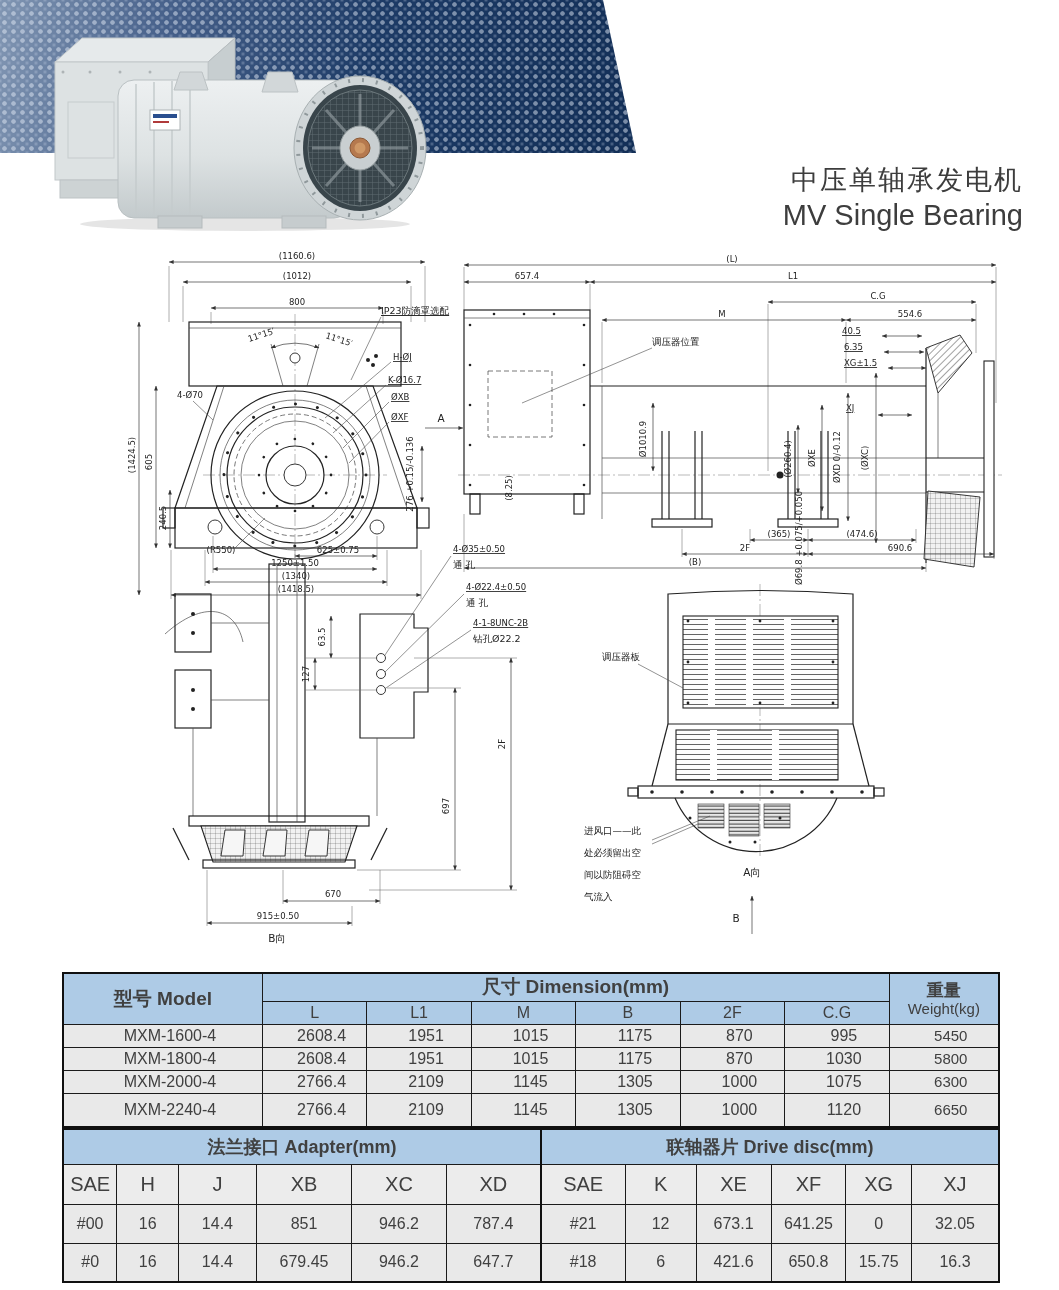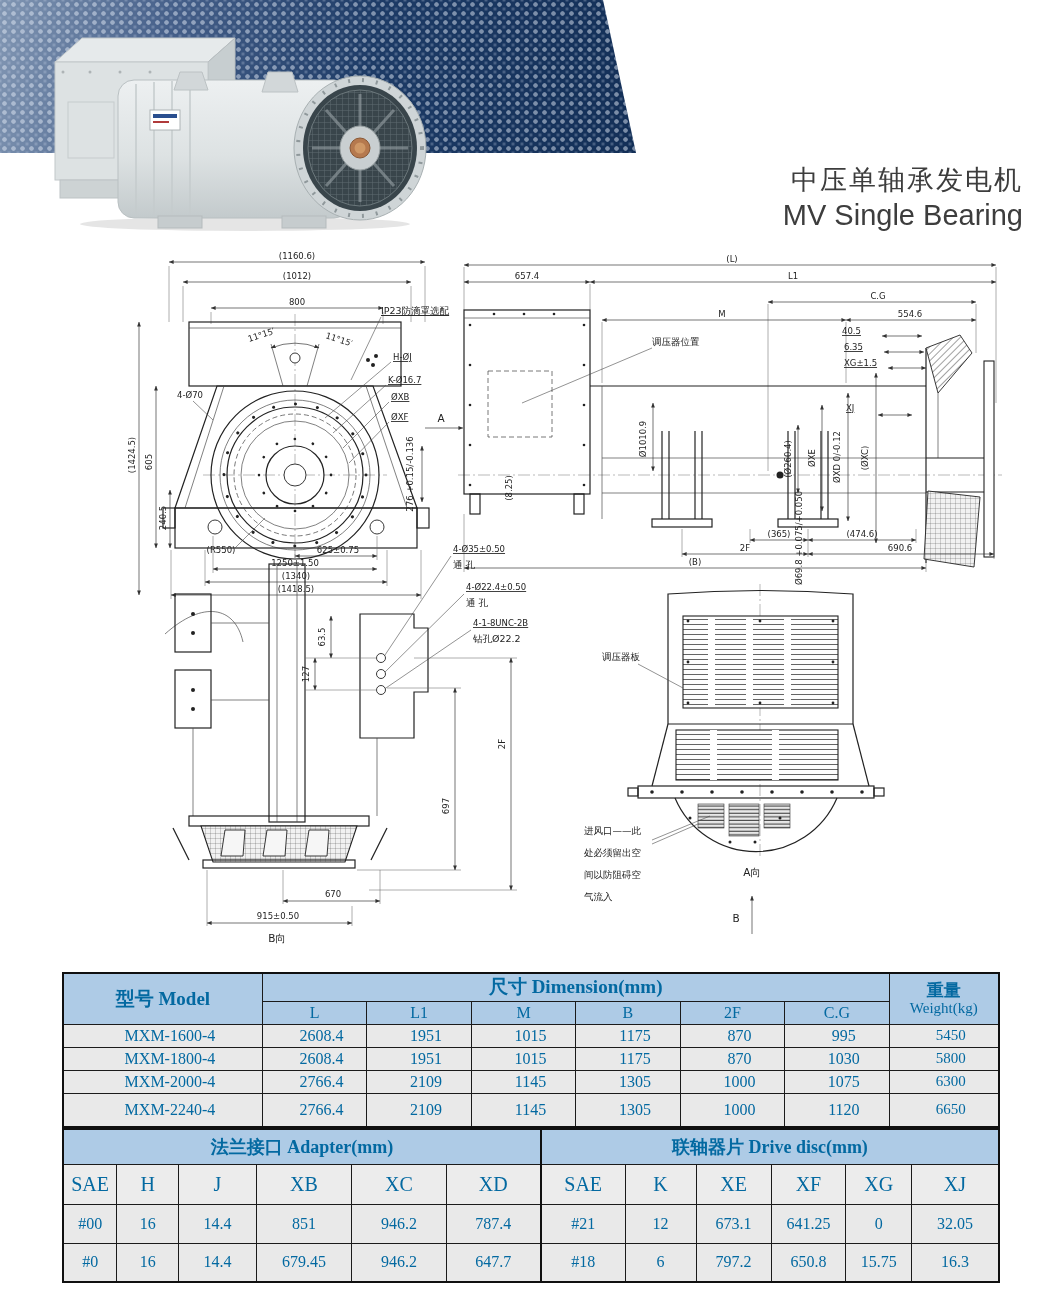--- a/index.html
+++ b/index.html
@@ -30,21 +30,21 @@
   .ldr{stroke:#4a4a4a;stroke-width:0.6;fill:none;}
   .dotring{fill:none;stroke:#222;stroke-width:3;stroke-linecap:round;}
   .dotring12{fill:none;stroke:#222;stroke-width:2.6;stroke-linecap:round;}
   text.d{font-family:"DejaVu Sans",sans-serif;font-size:8.5px;fill:#222;}
   text.dc{font-family:"DejaVu Sans",sans-serif;font-size:9.5px;fill:#222;}
   text.big{font-family:"DejaVu Sans",sans-serif;font-size:10.5px;fill:#222;}
   .bdot{fill:#222;stroke:none;}
   .hole{stroke:#222;stroke-width:0.9;fill:#fff;}
   
   .tbl{position:absolute;border-collapse:collapse;table-layout:fixed;background:#fff;
-       font-family:Liberation Serif, serif;color:#0369a1;}
+       font-family:Liberation Sans, sans-serif;color:#404040;}
   .tbl,.tbl th,.tbl td{border:1px solid #1b1b1b;}
   .tbl{border:2px solid #101010;}
   .tbl th,.tbl td{text-align:center;vertical-align:middle;padding:0;overflow:hidden;white-space:nowrap;}
   .hblue{background:#aecbe6;}
   .gray{background:#e9e9e9;}
   .t1 .hdr-lg{font-size:19px;font-weight:bold;}
   .t1 .hdr-sub{font-size:16px;font-weight:normal;}
   .t1 td{font-size:16px;padding-left:14px;}
   .t1 .wcell{font-size:15px;}
   .wt-cn{font-size:17px;font-weight:bold;line-height:19px;}
@@ -612,21 +612,21 @@
       </tr>
       <tr style="height:39px">
         <td class="gray">#0</td>
         <td class="gray">16</td>
         <td class="gray">14.4</td>
         <td class="gray">679.45</td>
         <td class="gray">946.2</td>
         <td class="gray">647.7</td>
         <td class="gray divL">#18</td>
         <td class="gray">6</td>
-        <td class="gray">797.2</td>
+        <td class="gray">421.6</td>
         <td class="gray">650.8</td>
         <td class="gray">15.75</td>
         <td class="gray">16.3</td>
       </tr>
     </tbody>
   </table>
 
 </div>
 
 </body></html>

